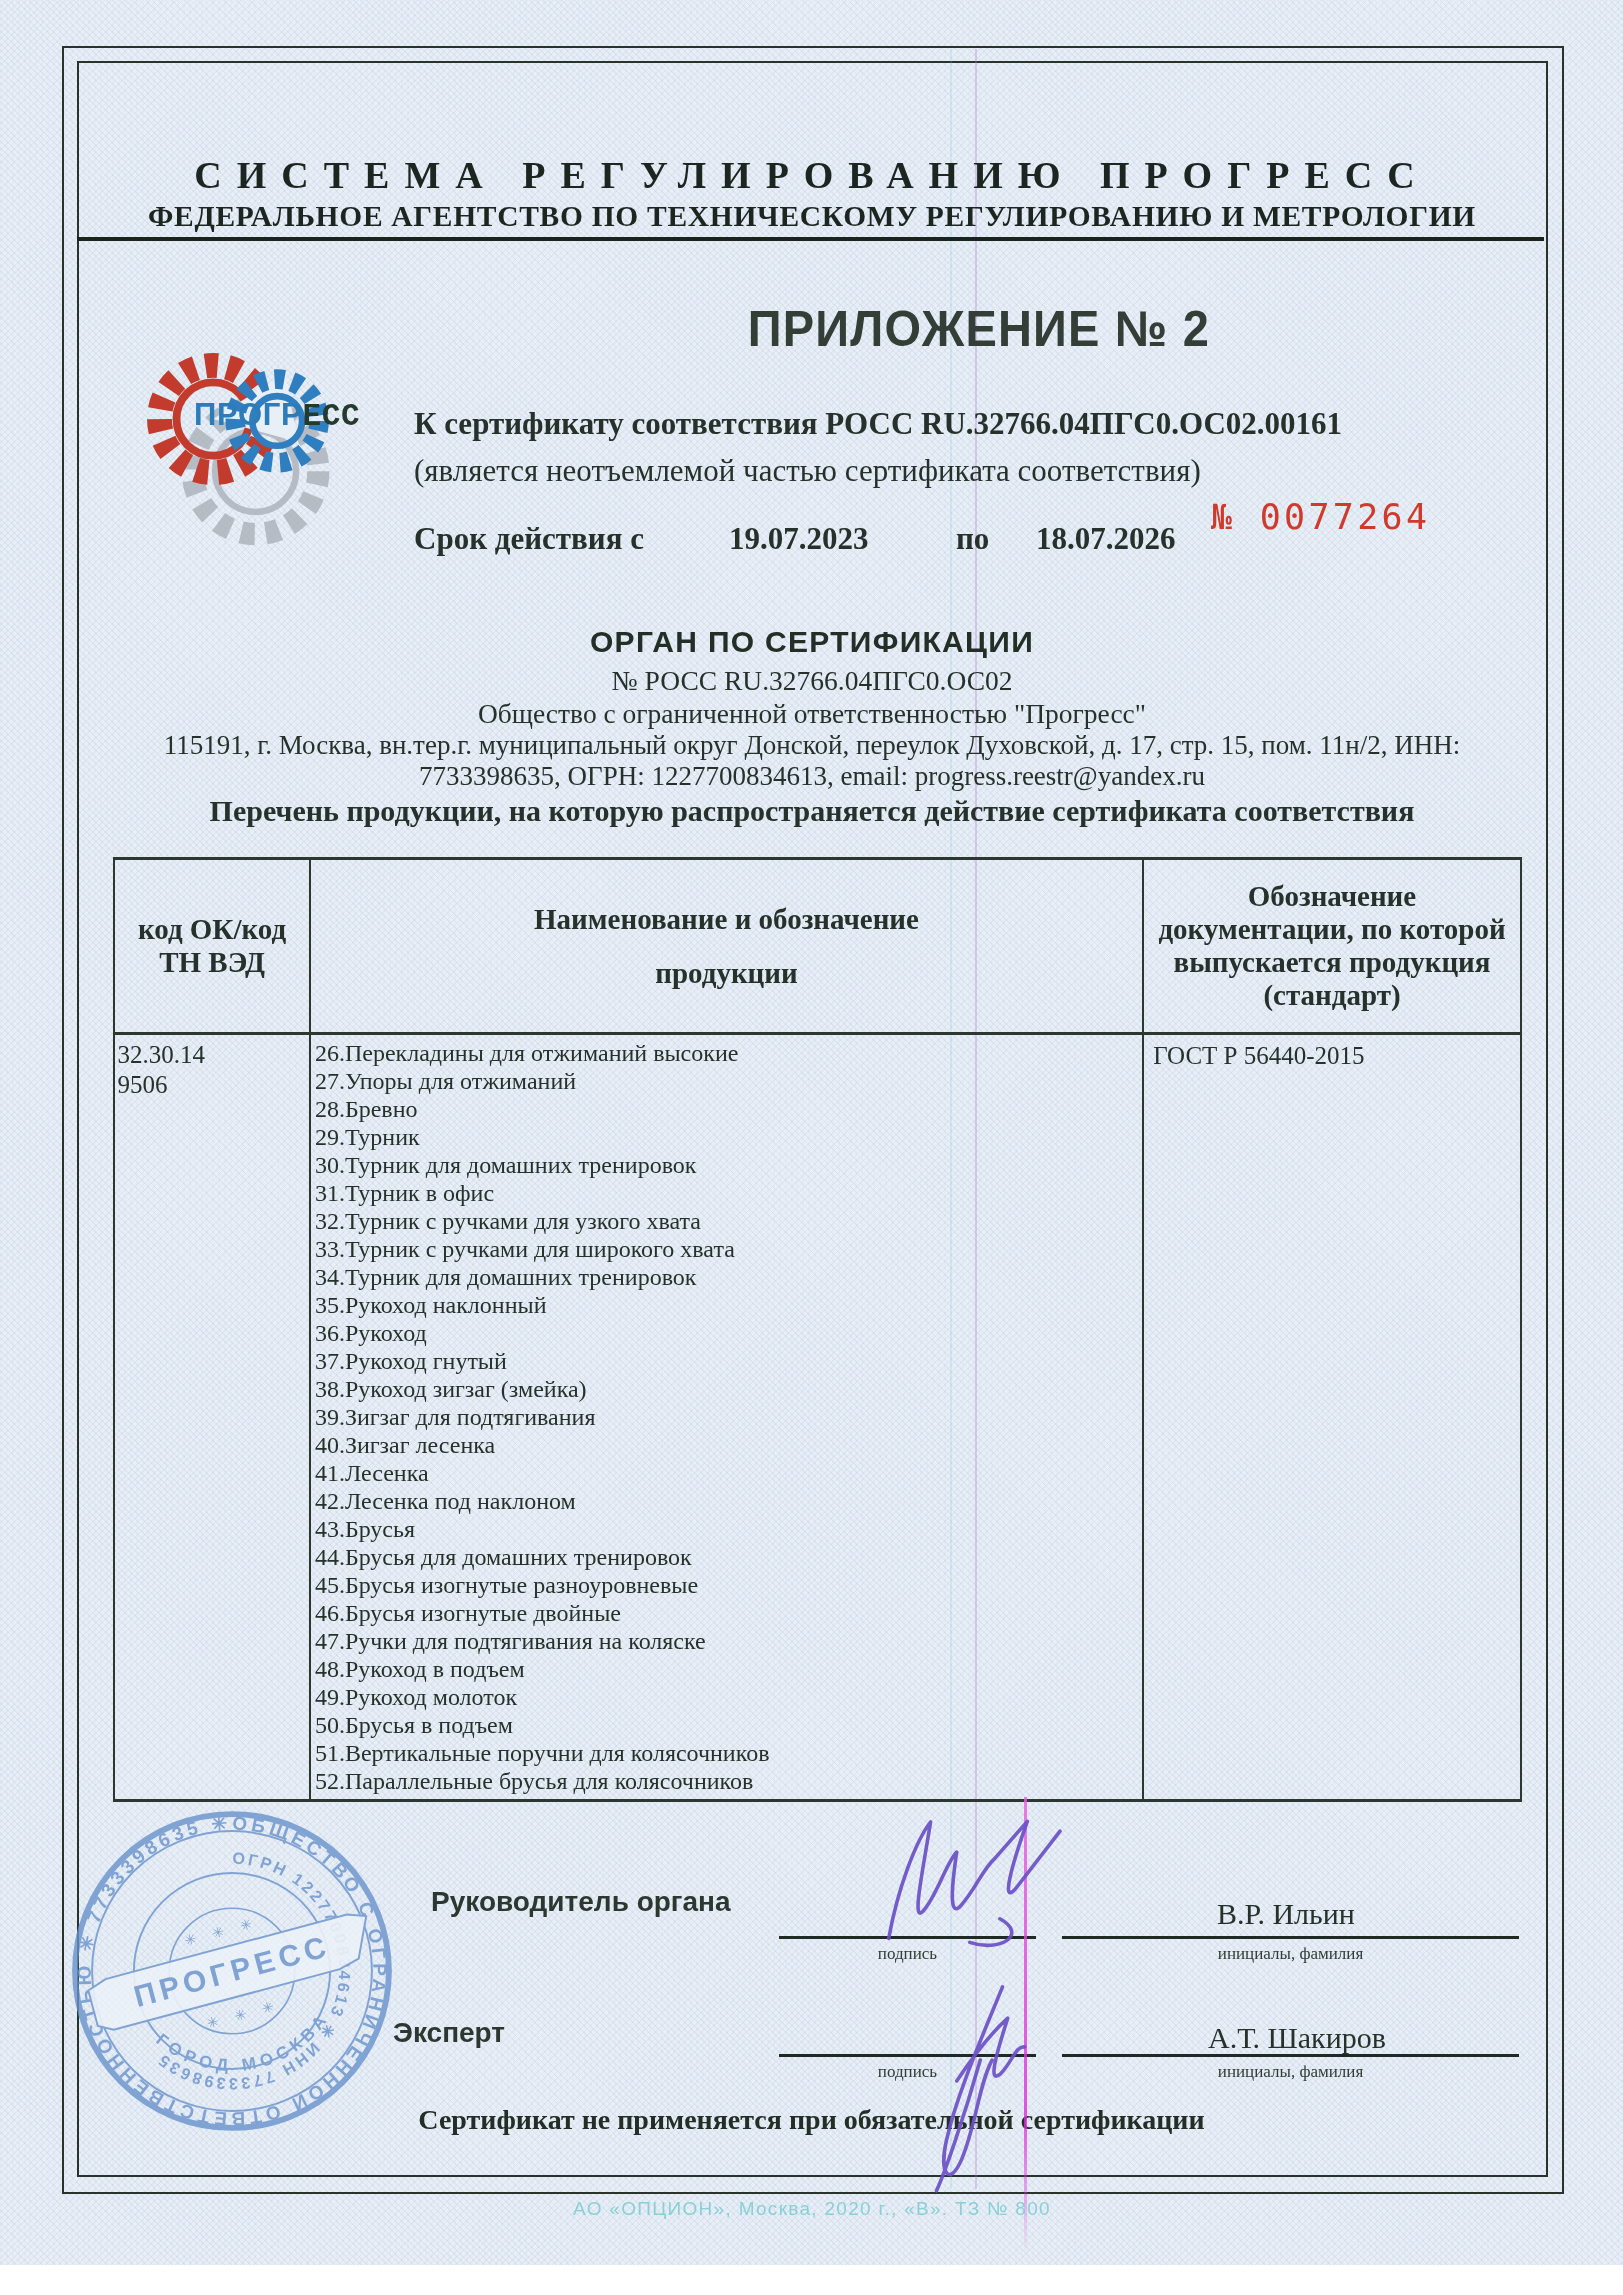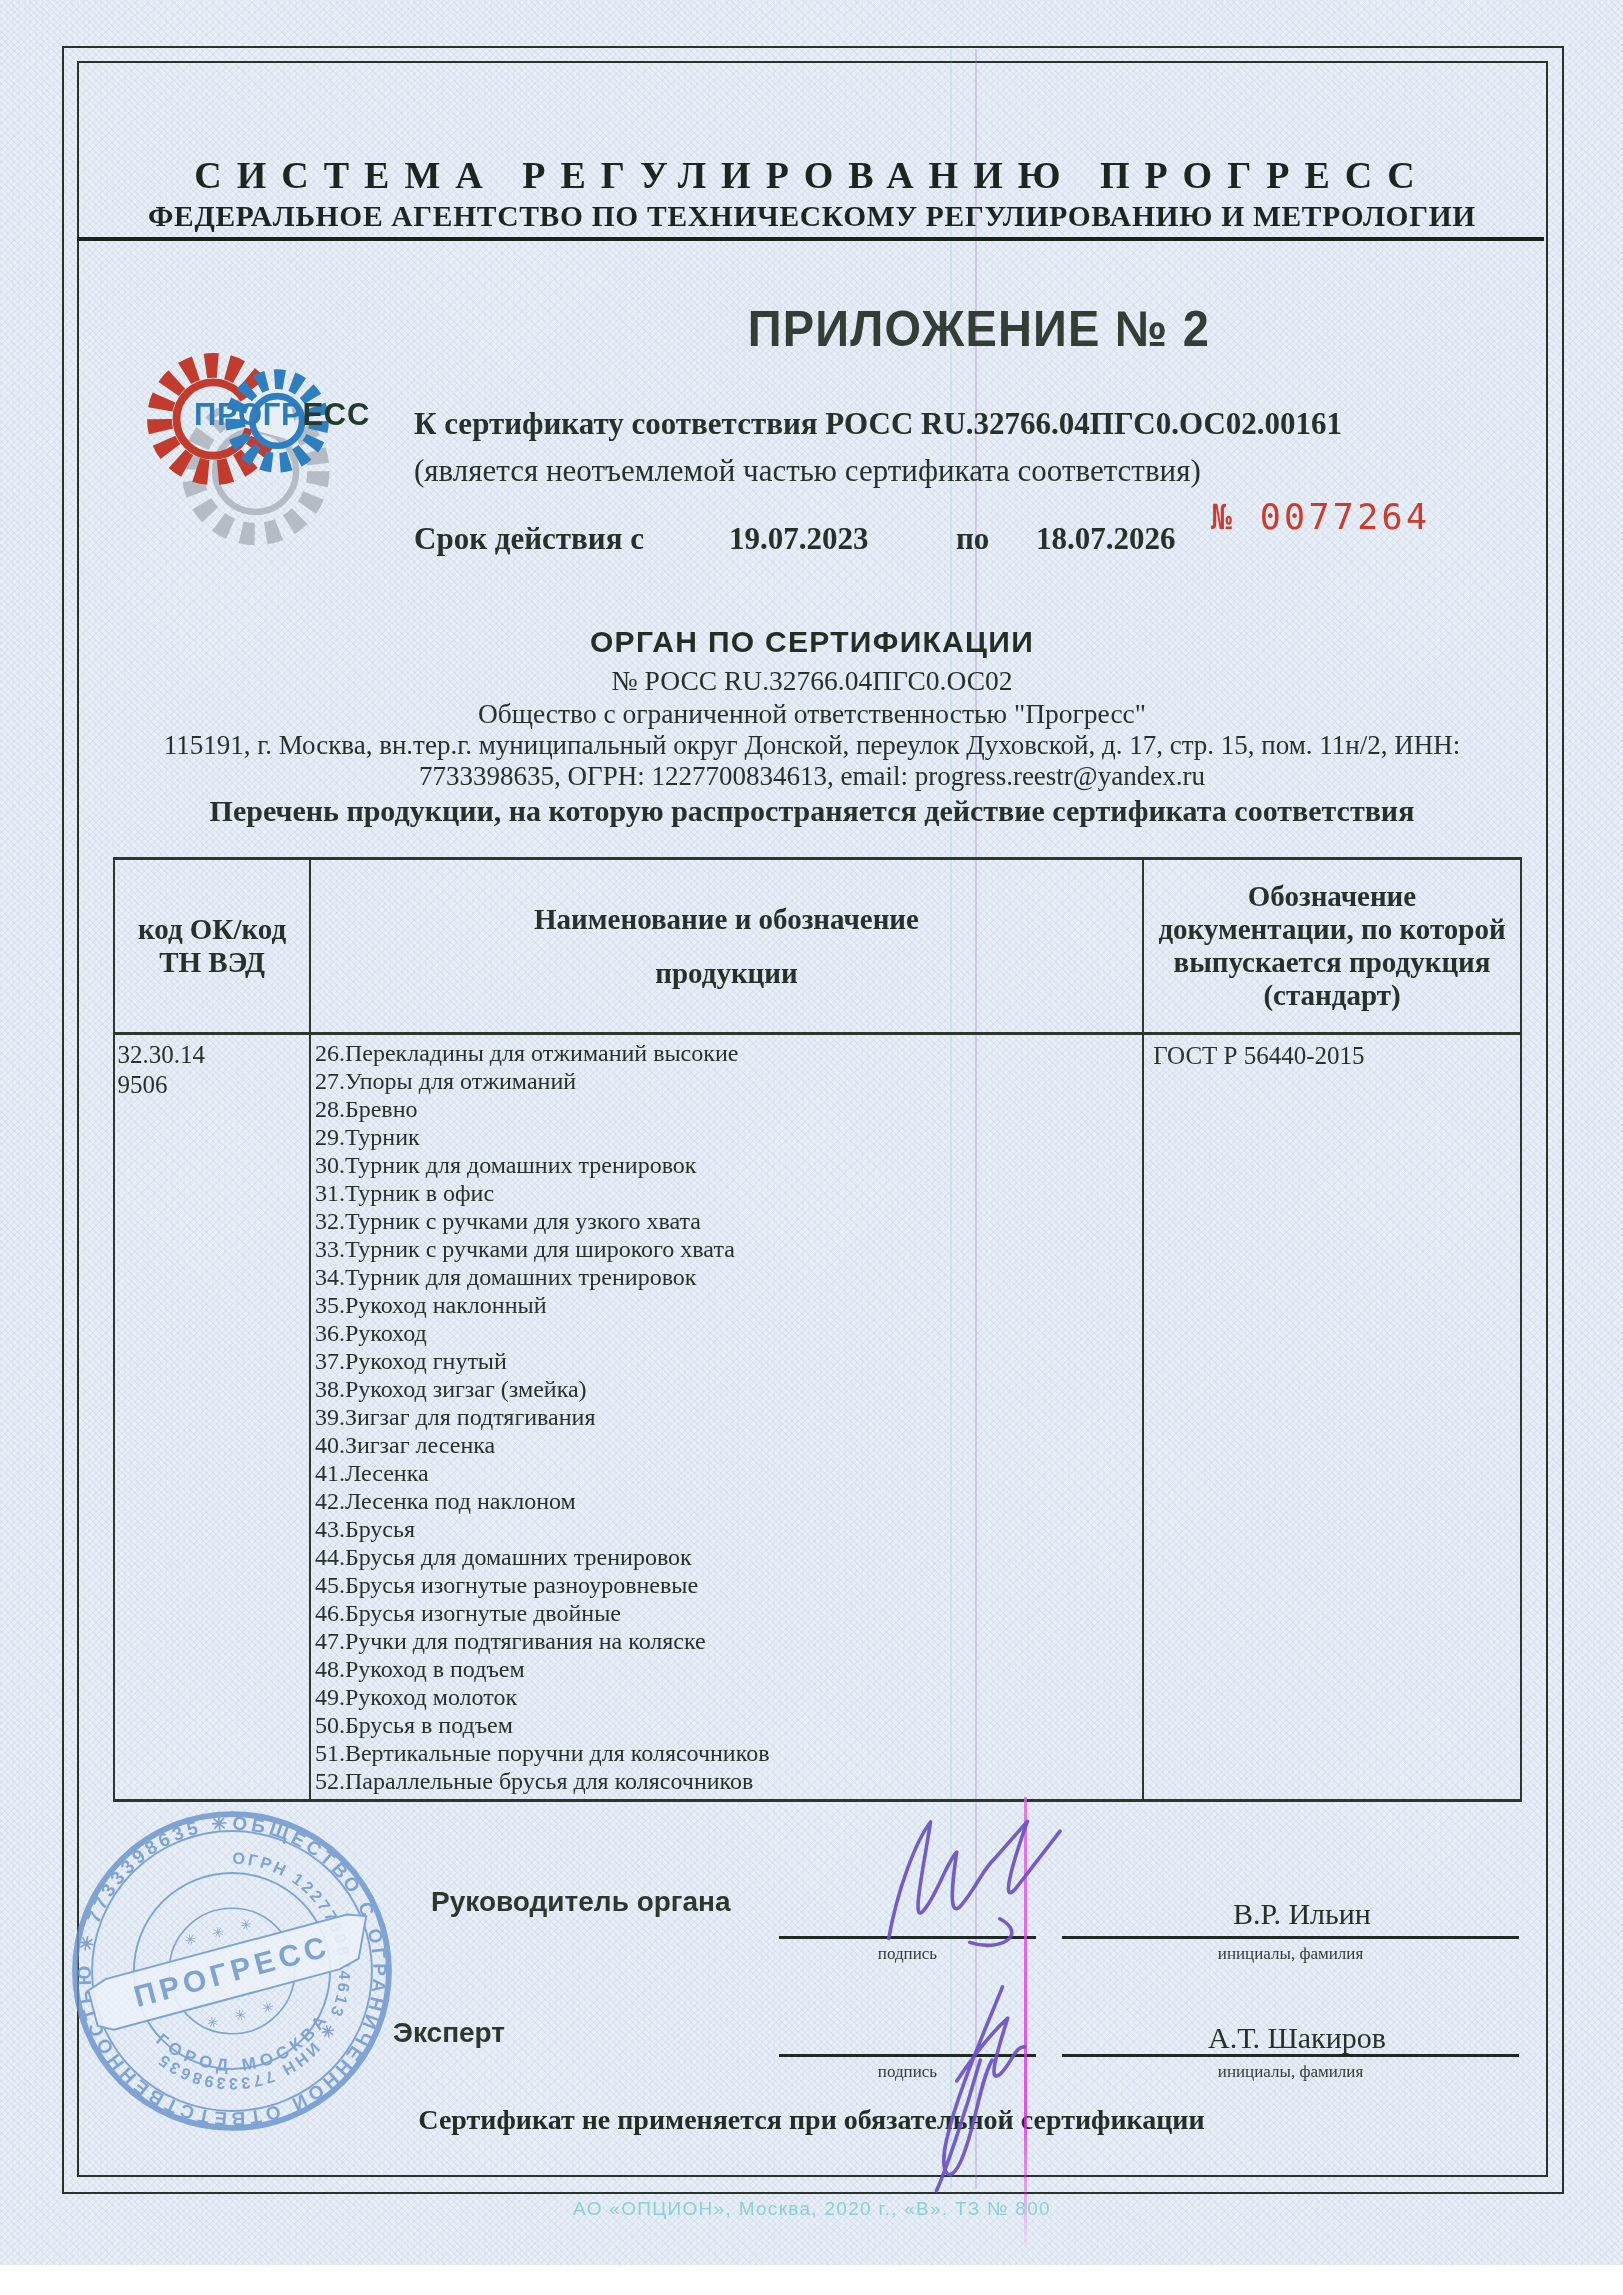--- a/index.html
+++ b/index.html
@@ -27,21 +27,21 @@
   .top-rule{position:absolute;left:77px;top:237px;width:1467px;height:3.9px;background:#1a241d;}
   .appendix{position:absolute;left:367px;top:300px;width:1224px;text-align:center;
     font-family:"Liberation Sans",sans-serif;font-weight:bold;font-size:50px;letter-spacing:1.3px;
     color:#333e37;transform:scaleX(.94);}
   
   .logo{position:absolute;left:115px;top:337px;width:327px;height:236px;}
   .logo svg{position:absolute;left:0;top:0;}
   .logo-text{position:absolute;left:79px;top:60px;font-family:"Liberation Sans",sans-serif;
     font-weight:bold;font-size:31px;letter-spacing:0.7px;white-space:nowrap;}
   .logo-text .lt1{color:#2d7cba;}
-  .logo-text .lt2{color:#243a2e;}
+  .logo-text .lt2{color:#243a2e;font-family:Liberation Mono, monospace;}
   
   .cert-line1{position:absolute;left:414px;top:406px;font-size:31px;font-weight:bold;white-space:nowrap;}
   .cert-line2{position:absolute;left:414px;top:453px;font-size:31px;font-weight:normal;white-space:nowrap;}
   .validity{position:absolute;left:414px;top:521px;font-size:31px;font-weight:bold;white-space:nowrap;}
   .validity .v-from{position:absolute;left:315px;top:0;}
   .validity .v-po{position:absolute;left:542px;top:0;}
   .validity .v-to{position:absolute;left:622px;top:0;}
   .serial{position:absolute;left:1211px;top:497px;font-family:"DejaVu Sans Mono",monospace;
     font-weight:normal;font-size:35px;letter-spacing:3.3px;color:#cf3a2c;white-space:nowrap;}
   
@@ -73,21 +73,21 @@
   .line-sign1{left:779px;top:1936px;width:257px;}
   .line-name1{left:1062px;top:1936px;width:457px;}
   .line-sign2{left:779px;top:2054px;width:257px;}
   .line-name2{left:1062px;top:2054px;width:457px;}
   .sig-caption{position:absolute;font-size:17px;color:#303c34;width:257px;text-align:center;}
   .cap-sign1{left:779px;top:1944px;}
   .cap-name1{left:1162px;top:1944px;}
   .cap-sign2{left:779px;top:2062px;}
   .cap-name2{left:1162px;top:2062px;}
   .sig-name{position:absolute;font-size:30px;white-space:nowrap;}
-  .name1{left:1217px;top:1897px;margin-left:16px;}
+  .name1{left:1217px;top:1897px;}
   .name2{left:1208px;top:2021px;}
   .footnote{position:absolute;left:301px;top:2104px;width:1021px;text-align:center;
     font-size:28px;font-weight:bold;color:#222e26;}
   .bottom-print{position:absolute;left:406px;top:2198px;width:812px;text-align:center;
     font-family:"Liberation Sans",sans-serif;font-size:19px;letter-spacing:1.3px;color:#7ccbd2;opacity:.85;}
   
   .stamp{position:absolute;left:62px;top:1801px;width:340px;height:340px;opacity:.8;filter:blur(0.3px);}
   .ink{position:absolute;left:720px;top:1754px;width:497px;height:497px;pointer-events:none;}
 </style>
 </head>

